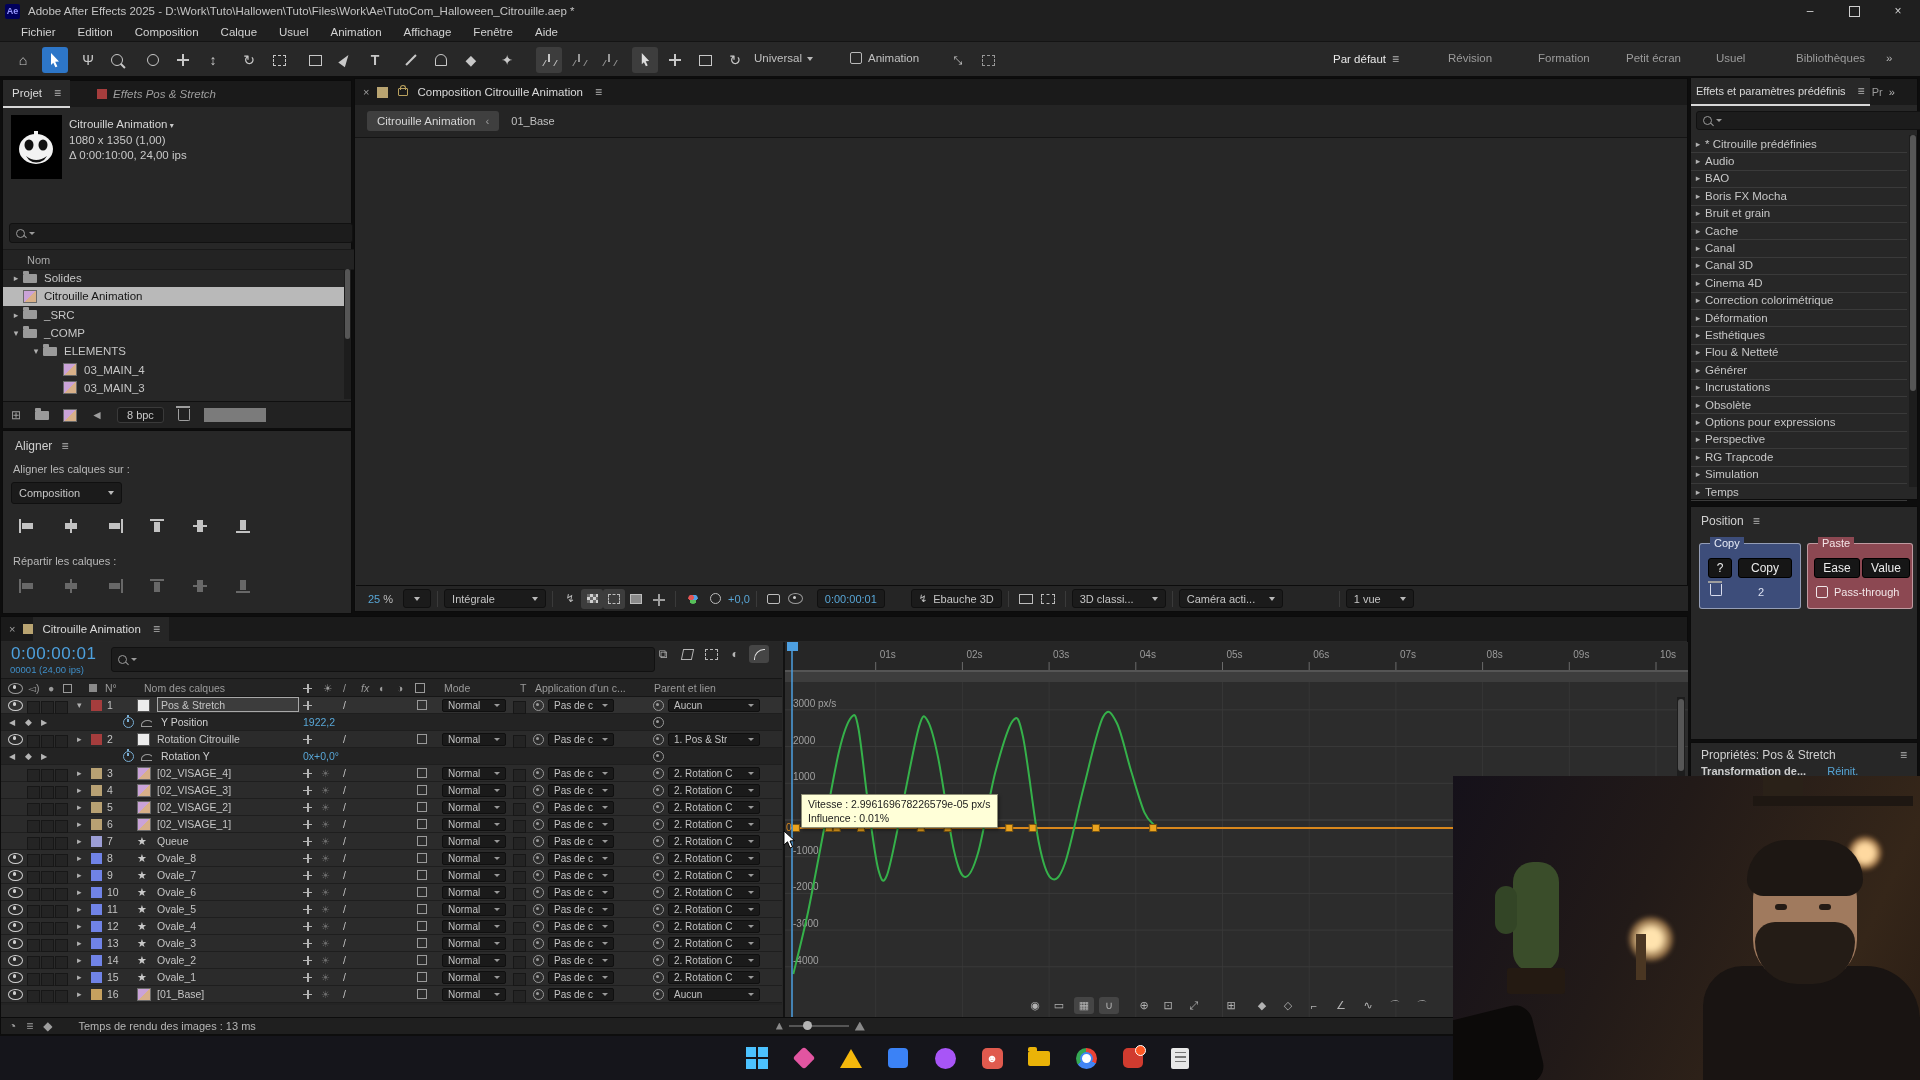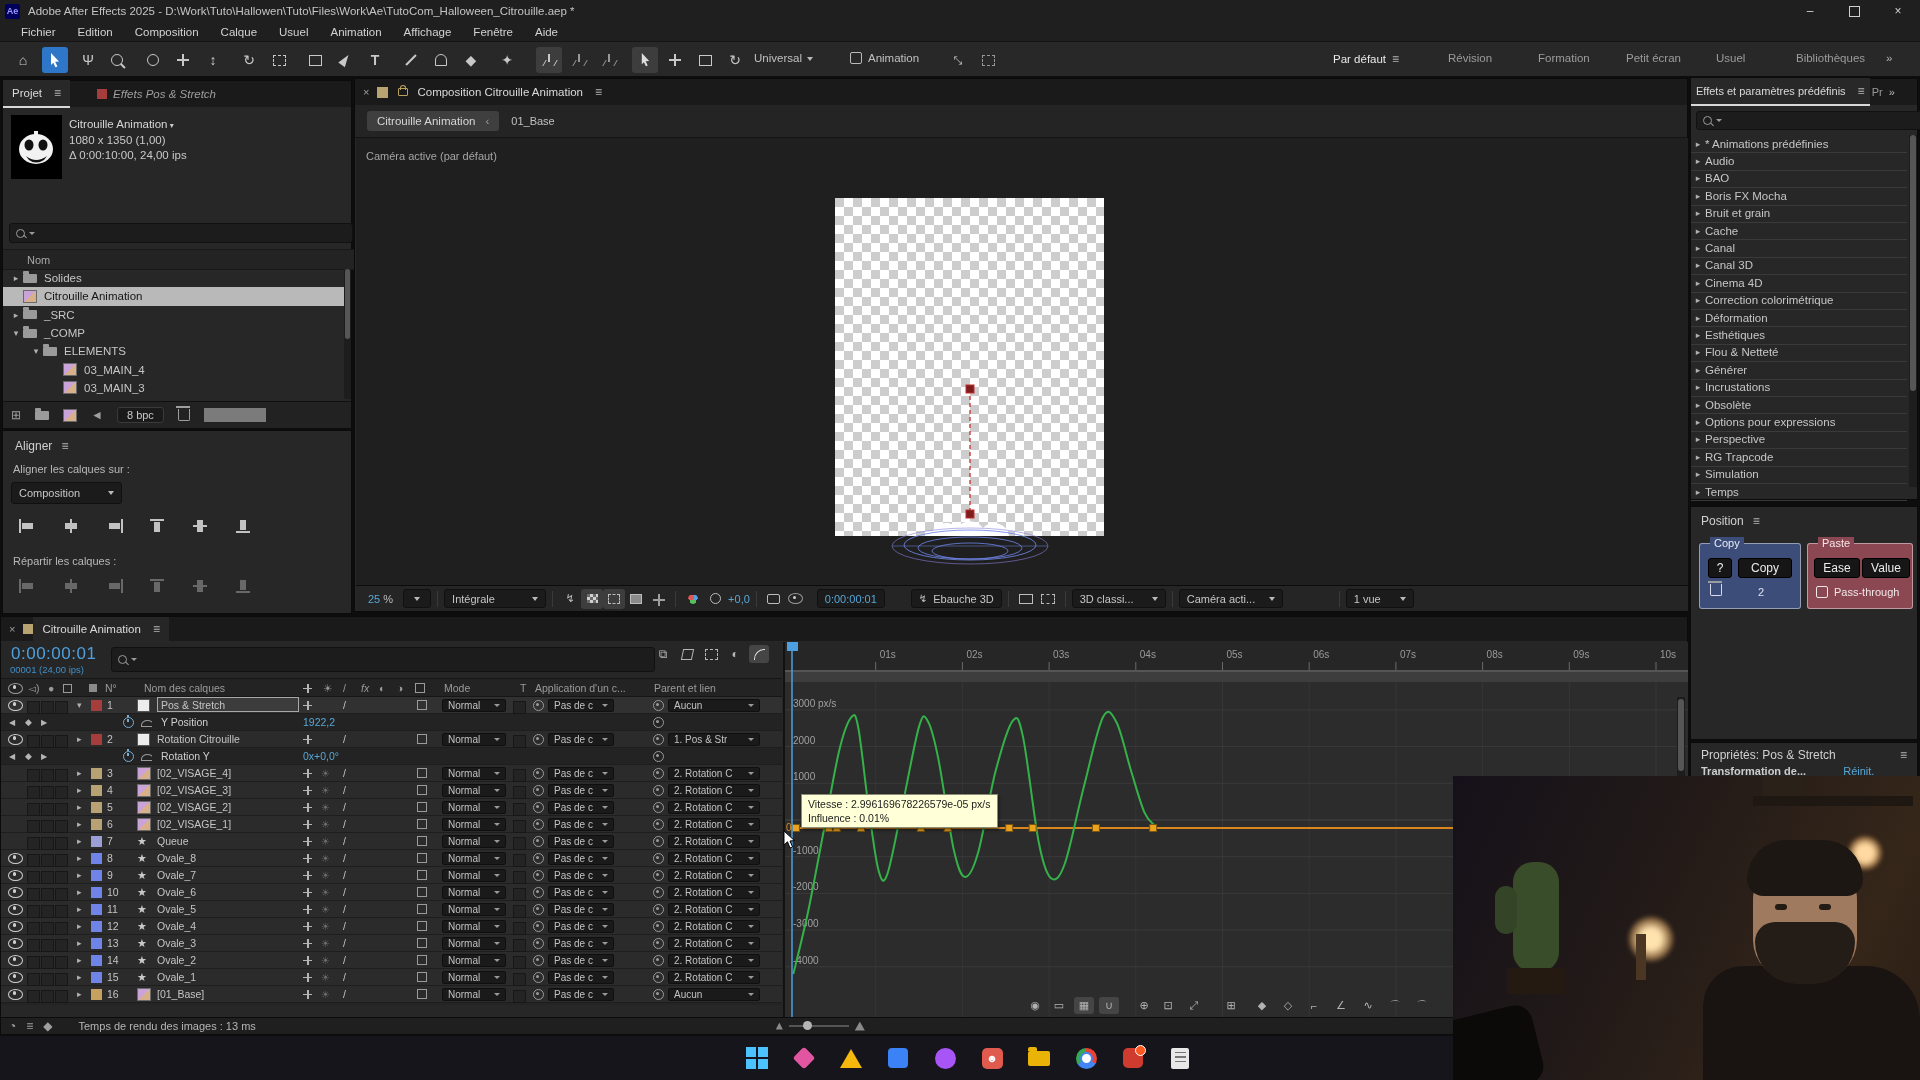--- a/index.html
+++ b/index.html
@@ -378,38 +378,20 @@
       </div>
     </div>
     <div style="height:32px;background:#242424;border-bottom:1px solid #141414;display:flex;align-items:center;padding-left:12px;">
       <div class="crumb-pill">
         <span>Citrouille Animation</span>
           <span style="color:#9a9a9a">‹</span>
       </div>
       <span style="margin-left:12px;color:#c0c0c0;">01_Base</span>
     </div>
 
-    <div class="abs" style="left:1px;top:59px;width:1332px;height:447px;background:#1f1f1f;overflow:hidden;">
-      <span class="abs" style="left:10px;top:12px;color:#a5a5a5;">Caméra active (par défaut)</span>
-      <div class="abs checker" style="left:479px;top:60px;width:269px;height:338px;"></div>
-
-      <svg class="abs" style="left:0;top:0;" width="1332" height="447">
-        <g>
-          <line x1="614" y1="251" x2="614" y2="378" stroke="#c03030" stroke-width="1.3" stroke-dasharray="4 3"></line>
-          <rect x="610" y="247" width="8" height="8" fill="#7d1d1d" stroke="#c03030" stroke-width="1"></rect>
-          <rect x="610" y="372" width="8" height="8" fill="#7d1d1d" stroke="#c03030" stroke-width="1"></rect>
-          <path d="M575 398 a15 15 0 0 1 26 -8 a16 16 0 0 1 26 0 a15 15 0 0 1 26 8 Z" fill="#ffffff"></path>
-          <ellipse cx="614" cy="407" rx="66" ry="15" fill="none" stroke="#6f86e8" stroke-width="1" opacity=".85"></ellipse>
-          <ellipse cx="614" cy="410" rx="52" ry="11" fill="none" stroke="#6f86e8" stroke-width="1" opacity=".8"></ellipse>
-          <ellipse cx="614" cy="413" rx="38" ry="8" fill="none" stroke="#6f86e8" stroke-width="1" opacity=".8"></ellipse>
-          <ellipse cx="614" cy="408" rx="78" ry="18" fill="none" stroke="#8a7fd8" stroke-width="1" opacity=".6"></ellipse>
-          <line x1="536" y1="408" x2="692" y2="408" stroke="#6f86e8" stroke-width="1" opacity=".5"></line>
-        </g>
-      </svg>
-    </div>
 
     <div class="abs" style="left:1px;top:506px;width:1332px;height:26px;background:#252525;border-top:1px solid #0c0c0c;display:flex;align-items:center;padding-left:12px;box-sizing:border-box;">
       <span><span style="color:#58a6d6">25</span> <span style="color:#bdbdbd">%</span></span>
       <span class="pill" style="width:12px;margin-left:10px;justify-content:center;">
           <span class="caret" style="margin:0"></span>
         </span>
       <span class="divid"></span>
       <span class="pill" style="width:86px;justify-content:space-between;">
           <span>Intégrale</span>
           <span class="caret"></span>
@@ -482,21 +464,21 @@
       <span style="margin-left:2px;color:#9a9a9a;">Pr</span>
       <span style="margin-left:6px;color:#b5b5b5;">»</span>
     </div>
     <div class="abs searchbox" style="left:5px;top:32px;width:214px;height:17px;">
       <span class="mag"></span>
         <span class="mag-caret"></span>
     </div>
     <div class="abs" style="left:0;top:56px;width:226px;height:352px;" id="fxlist">
         <div class="fx-row" style="top: 0px;">
           <span class="twirl">▸</span>
-          <span>* Animations prédéfinies</span>
+          <span>* Citrouille prédéfinies</span>
         </div>
         <div class="fx-row" style="top: 17.4px;">
           <span class="twirl">▸</span>
           <span>Audio</span>
         </div>
         <div class="fx-row" style="top: 34.8px;">
           <span class="twirl">▸</span>
           <span>BAO</span>
         </div>
         <div class="fx-row" style="top: 52.2px;">
@@ -598,21 +580,21 @@
     </div>
   </div>
 
   <div class="abs panel" style="left:1690px;top:742px;width:228px;height:40px;">
     <div style="padding:5px 0 0 10px;display:flex;justify-content:space-between;padding-right:10px;">
       <span style="font-size:12px;color:#d0d0d0;">Propriétés: Pos &amp; Stretch</span>
       <span class="hamb">≡</span>
     </div>
     <div style="padding:3px 0 0 10px;">
       <span style="font-weight:bold;color:#cecece;">Transformation de...</span>
-      <span style="color:#58a6d6;margin-left:34px;">Réinit.</span>
+      <span style="color:#58a6d6;margin-left:18px;">Réinit.</span>
     </div>
   </div>
 
   <div class="abs panel" style="left:0;top:616px;width:1688px;height:418px;">
     <div class="tabstrip" style="height:24px;">
       <span class="closex" style="margin-left:8px;">×</span>
       <span class="tanchip" style="margin-left:8px;width:10px;height:10px;"></span>
       <div class="ptab" style="background:#262626;height:24px;">
         <span>Citrouille Animation</span>
           <span class="hamb">≡</span>

